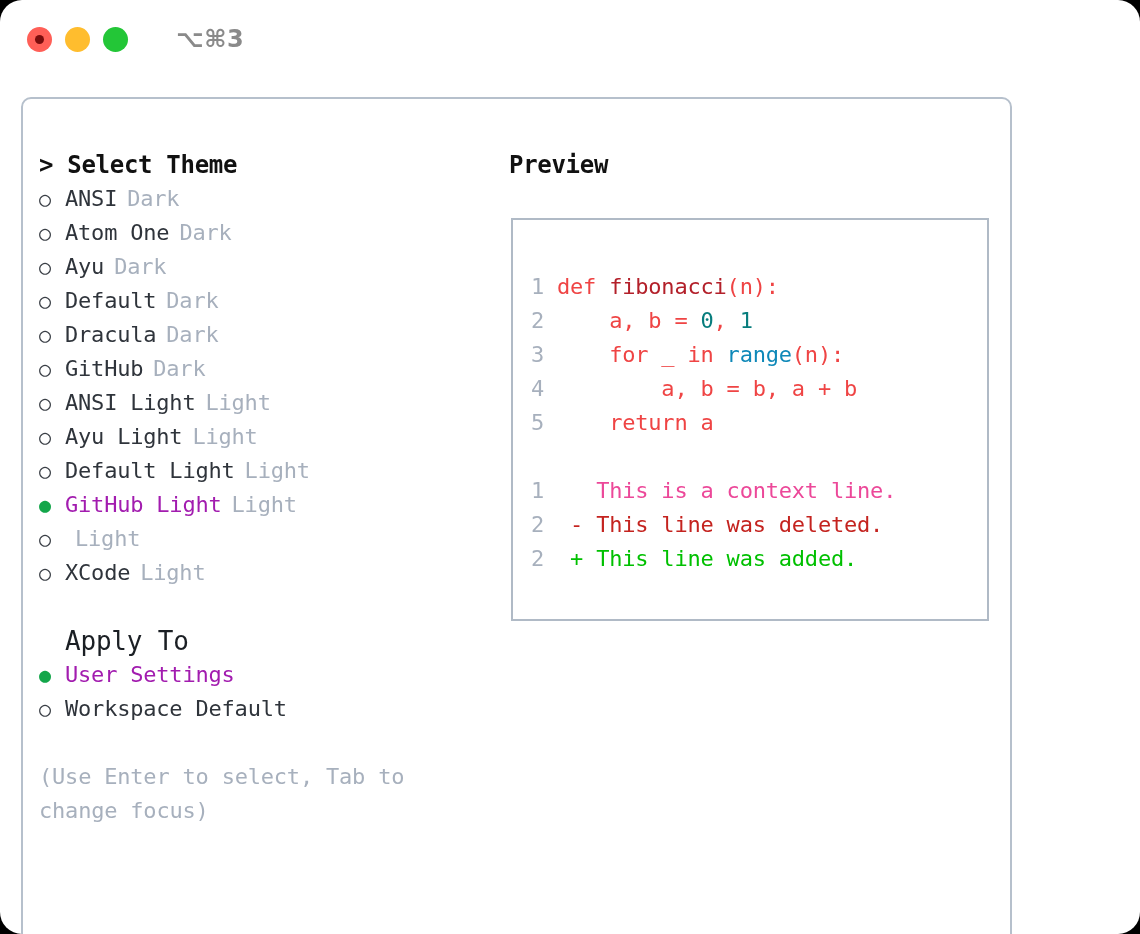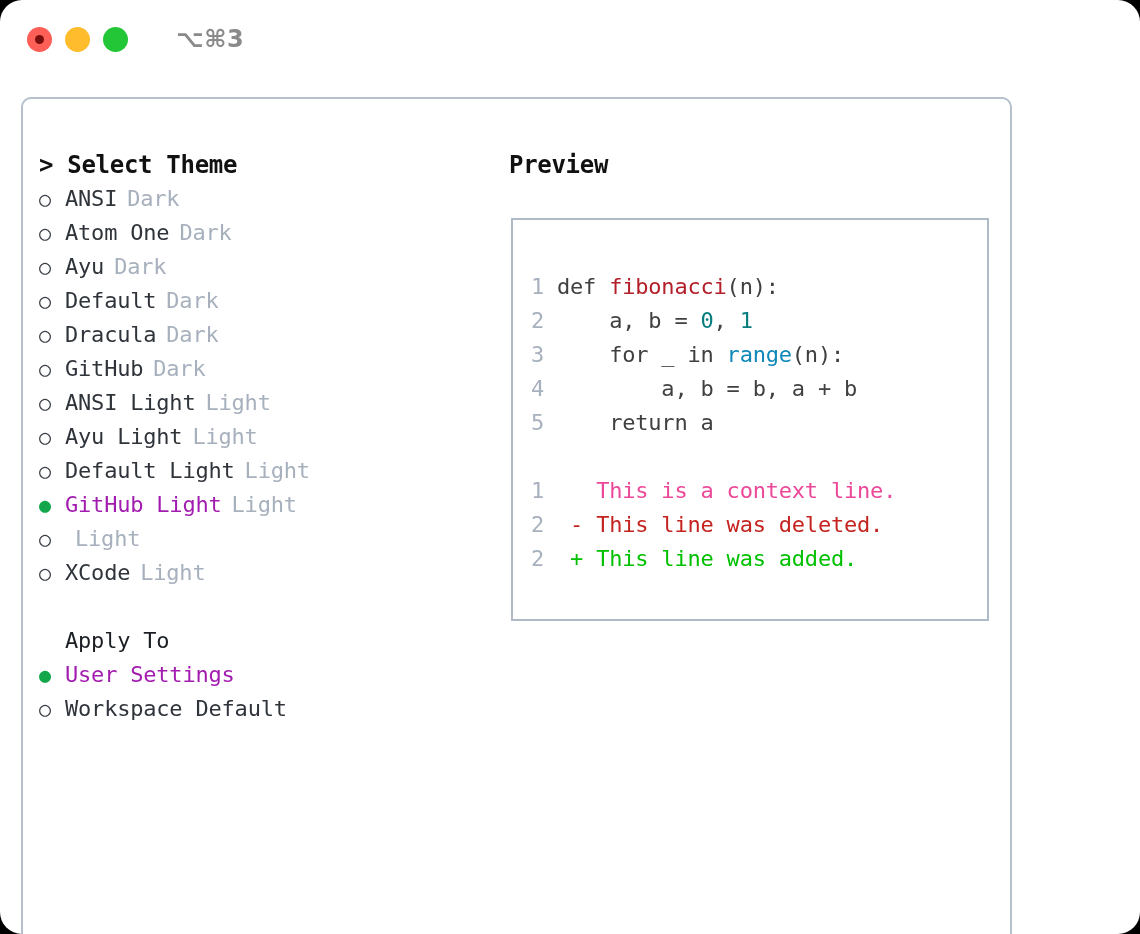--- a/index.html
+++ b/index.html
@@ -127,21 +127,21 @@
   .opt-label { color: #2f343b; }
   .opt-row.selected .opt-label { color: #a21caf; }
   .opt-badge {
     color: #a7b0bd;
     margin-left: 10px;
   }
 
   .section-gap { height: 34px; }
 
   .subheading {
-    font-size: 22px;
+    font-size: 26px;
     color: #1b1f24;
     line-height: 34px;
     padding-left: 26px;
     white-space: pre;
     letter-spacing: -0.2px;
   }
 
   .hint {
     margin-top: 34px;
     font-size: 22px;
@@ -183,21 +183,21 @@
     line-height: 34px;
     white-space: pre;
     letter-spacing: -0.2px;
   }
   .ln {
     color: #a7b0bd;
     width: 26px;
     flex: 0 0 26px;
     text-align: left;
   }
-  .code-text { color: #404040; }
+  .code-text { color: #ef4444; }
 
   .tok-fn    { color: #b3202a; }
   .tok-num   { color: #077d7d; }
   .tok-blue  { color: #0e88b8; }
 
   .diff-gap { height: 34px; }
   .diff-line {
     display: flex;
     font-size: 22px;
     line-height: 34px;
@@ -247,20 +247,21 @@
 
         <div class="section-gap"></div>
 
         <div class="subheading">Apply To</div>
 
         <div id="apply-list">
             <div class="opt-row selected"><span class="opt-marker on">●</span><span class="opt-label">User Settings</span></div>
             <div class="opt-row"><span class="opt-marker">○</span><span class="opt-label">Workspace Default</span></div>
           </div>
 
+        <div class="hint">(Use Enter to select, Tab to change focus)</div>
       </div>
 
       <div class="right-col">
         <div class="preview-title">Preview</div>
 
         <div class="preview-box">
           <div id="code-block">
               <div class="code-line"><span class="ln">1</span><span class="code-text">def </span><span class="tok-fn">fibonacci</span><span class="code-text">(n):</span></div>
               <div class="code-line"><span class="ln">2</span><span class="code-text">    a, b = </span><span class="tok-num">0</span><span class="code-text">, </span><span class="tok-num">1</span></div>
               <div class="code-line"><span class="ln">3</span><span class="code-text">    for _ in </span><span class="tok-blue">range</span><span class="code-text">(n):</span></div>

